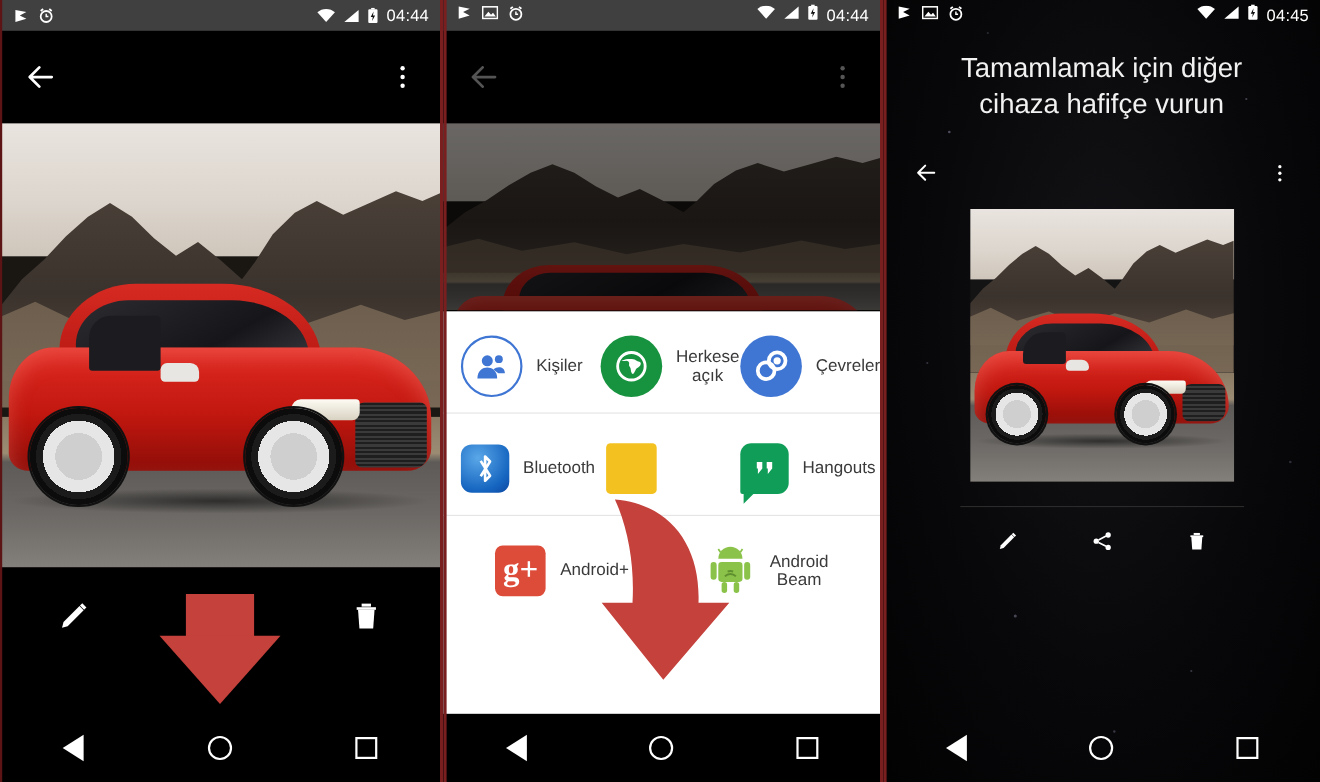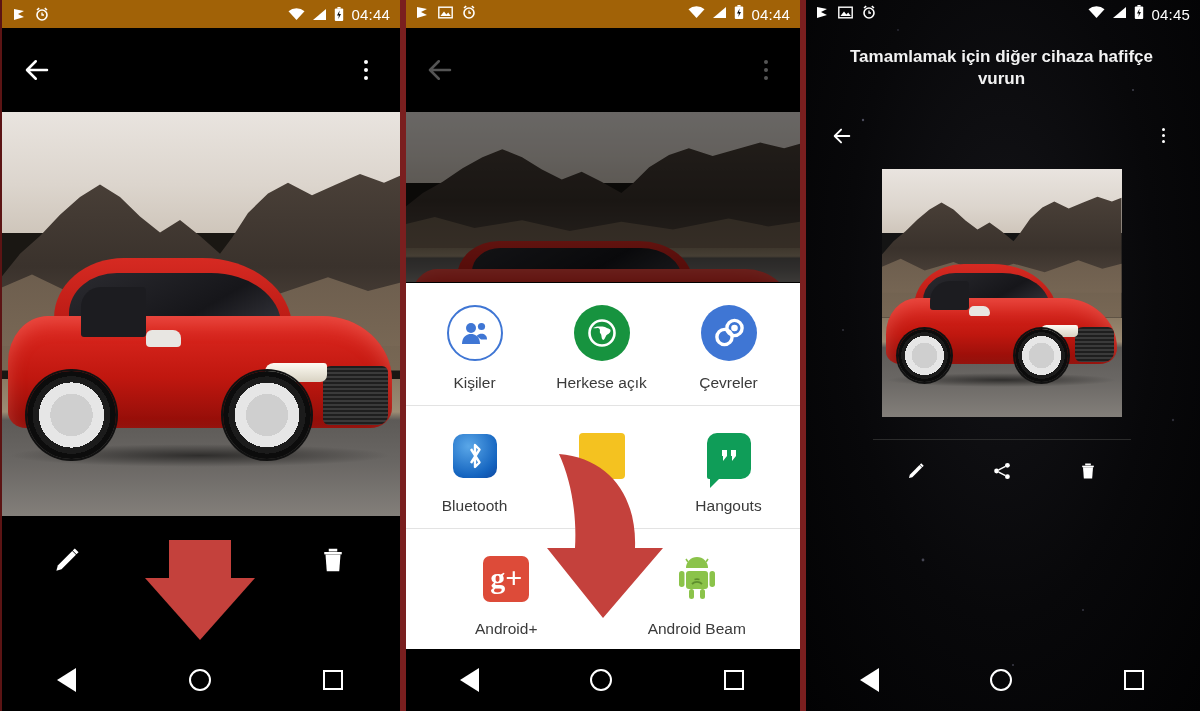--- a/index.html
+++ b/index.html
@@ -27,21 +27,21 @@
     content: ""; position: absolute; left: 0; top: 0; bottom: 0;
     width: 3px; background: #7a1f1f; z-index: 40;
   }
   .panel:first-child::before { background: #5c1414; width: 2px; }
 
   
   .statusbar {
     position: relative; height: 28px; width: 100%;
     display: flex; align-items: center;
     padding: 0 10px 0 12px;
-    background: #a16207;
+    background: #404040;
     z-index: 30;
   }
   .sb-left { display: flex; align-items: center; gap: 9px; }
   .sb-right { margin-left: auto; display: flex; align-items: center; gap: 7px; }
   .sb-time { color: #fff; font-size: 15px; letter-spacing: .2px; }
   .ic { display: inline-block; }
 
   
   .ic-mute { width: 14px; height: 13px; position: relative; }
   .ic-mute svg, .ic-alarm svg, .ic-photo svg, .ic-wifi svg, .ic-signal svg, .ic-batt svg { display: block; }
@@ -168,21 +168,21 @@
   .sheet {
     position: absolute; left: 0; right: 0; bottom: 62px; top: 283px;
     background: #fff; z-index: 22; overflow: hidden;
   }
   .sheet-row {
     display: flex; align-items: flex-start; justify-content: space-around;
     padding: 22px 8px 14px;
     border-bottom: 1px solid #e3e3e3;
   }
   .sheet-row.last { border-bottom: none; }
-  .target { width: 112px; display: flex; flex-direction: column; align-items: center; gap: 13px; cursor: pointer; }
+  .target { width: 112px; display: flex; flex-direction: row; align-items: center; gap: 13px; cursor: pointer; }
   .target .tlabel { font-size: 15.5px; color: #3a3a3a; text-align: center; line-height: 1.1; }
   .ticon { width: 56px; height: 56px; display: flex; align-items: center; justify-content: center; }
 
   .circ { width: 56px; height: 56px; border-radius: 50%; display: flex; align-items: center; justify-content: center; }
   .circ.outline { border: 2.5px solid #3f76d4; background: #fff; }
   .circ.blue { background: #3f76d4; }
   .circ.green { background: #17933f; }
 
   .bt-badge {
     width: 44px; height: 44px; border-radius: 10px;
@@ -213,22 +213,22 @@
   }
   .ra-head {
     position: absolute; left: 50%; transform: translateX(-50%);
     width: 0; height: 0;
     border-left: 55px solid transparent; border-right: 55px solid transparent;
     border-top: 62px solid #c4413c;
   }
 
   
   .p3-title {
-    color: #f2f2f2; font-size: 17px; line-height: 1.32; text-align: center;
-    padding: 18px 34px 0; font-weight: 700;
+    color: #f2f2f2; font-size: 25px; line-height: 1.32; text-align: center;
+    padding: 18px 34px 0; font-weight: 400;
   }
   .p3-minibar {
     display: flex; align-items: center; padding: 0 28px; height: 46px; margin-top: 22px;
   }
   .p3-minibar .arrow-back { width: 22px; height: 22px; }
   .p3-thumb {
     width: 240px; height: 248px; margin: 10px auto 0;
     position: relative; overflow: hidden; background: #141414;
   }
   .p3-actions {

